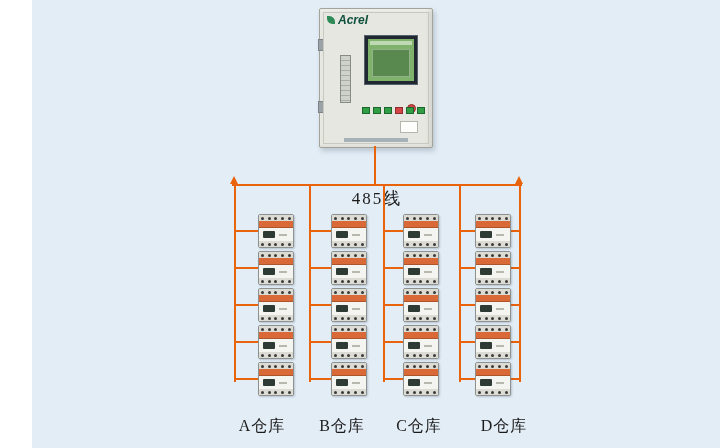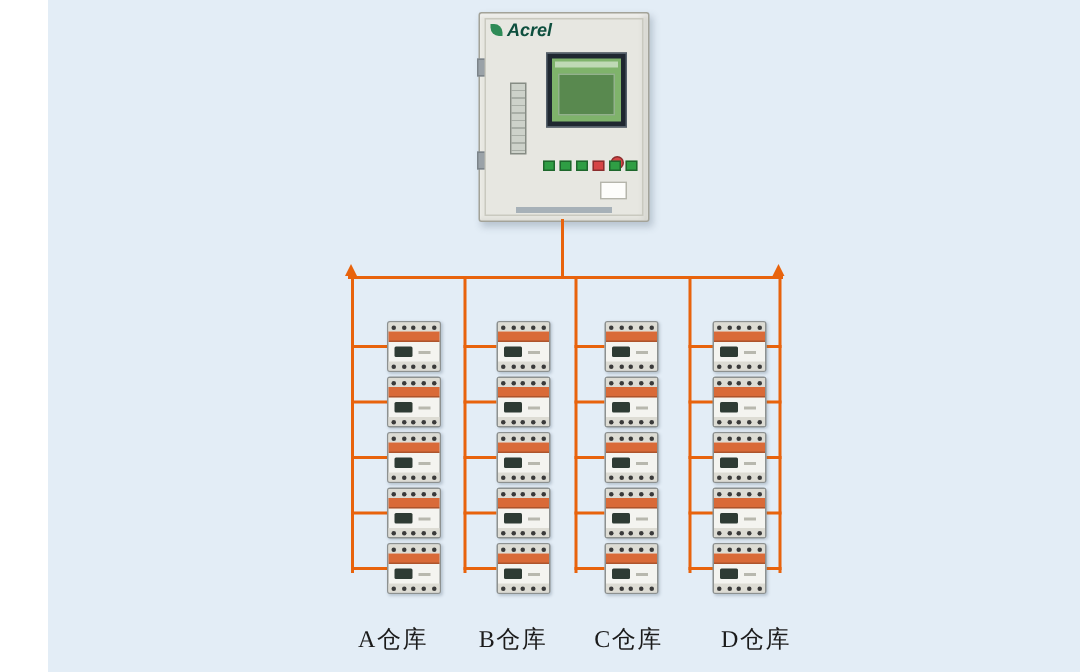--- a/index.html
+++ b/index.html
@@ -104,20 +104,21 @@
     <span class="hinge" style="top:92px"></span>
     <div class="doorlabel"></div>
     <div class="nameplate"></div>
   </div>
 
   <div class="wire v" style="left:342px; top:146px; height:38px"></div>
 
   <div class="wire h" style="left:200px; top:184px; width:290px"></div>
   <span class="arrow" style="left:198px; top:176px"></span>
   <span class="arrow" style="left:483px; top:176px"></span>
+  <div class="bus-label">485线</div>
 
   <div class="wh-label" style="left:202px">A仓库</div>
   <div class="wh-label" style="left:282px">B仓库</div>
   <div class="wh-label" style="left:359px">C仓库</div>
   <div class="wh-label" style="left:444px">D仓库</div>
 
 <div class="wire v" style="left: 202px; top: 184px; height: 198px;"></div>
     <div class="wire v" style="left: 277px; top: 184px; height: 198px;"></div>
     <div class="wire v" style="left: 351px; top: 184px; height: 198px;"></div>
     <div class="wire v" style="left: 427px; top: 184px; height: 198px;"></div>

